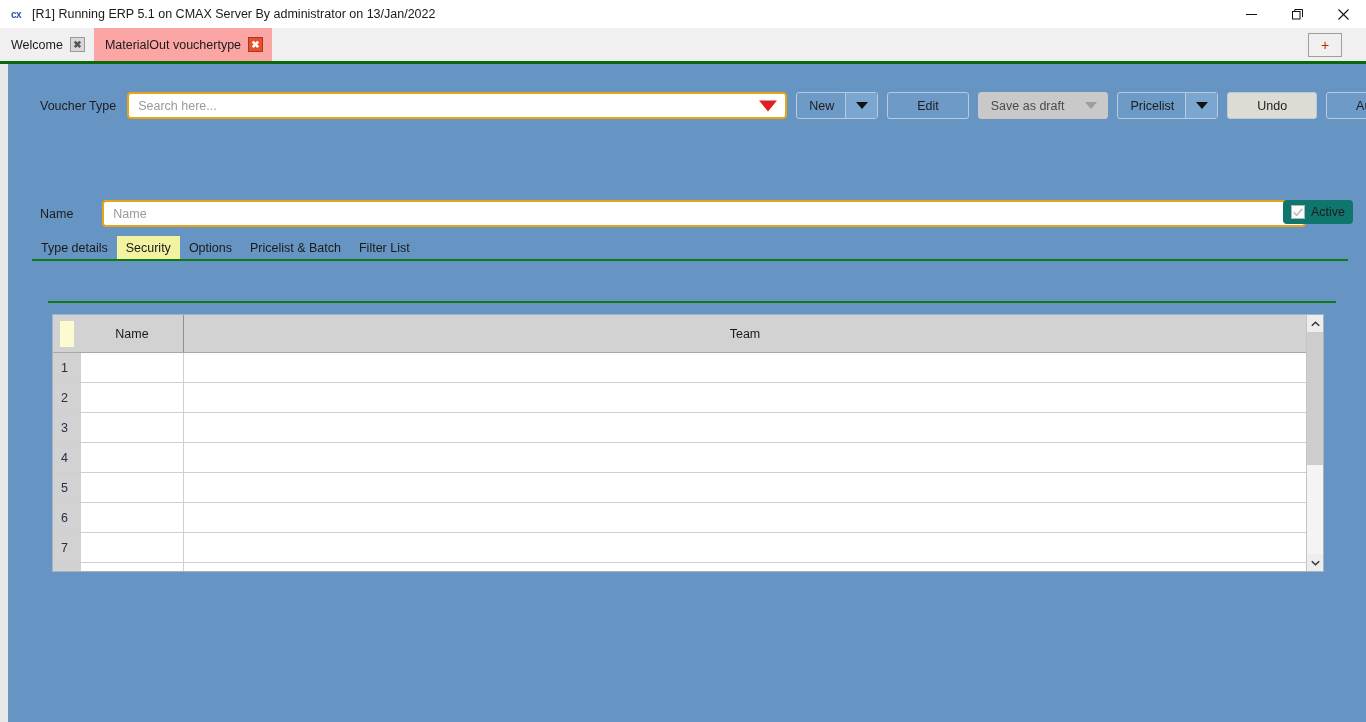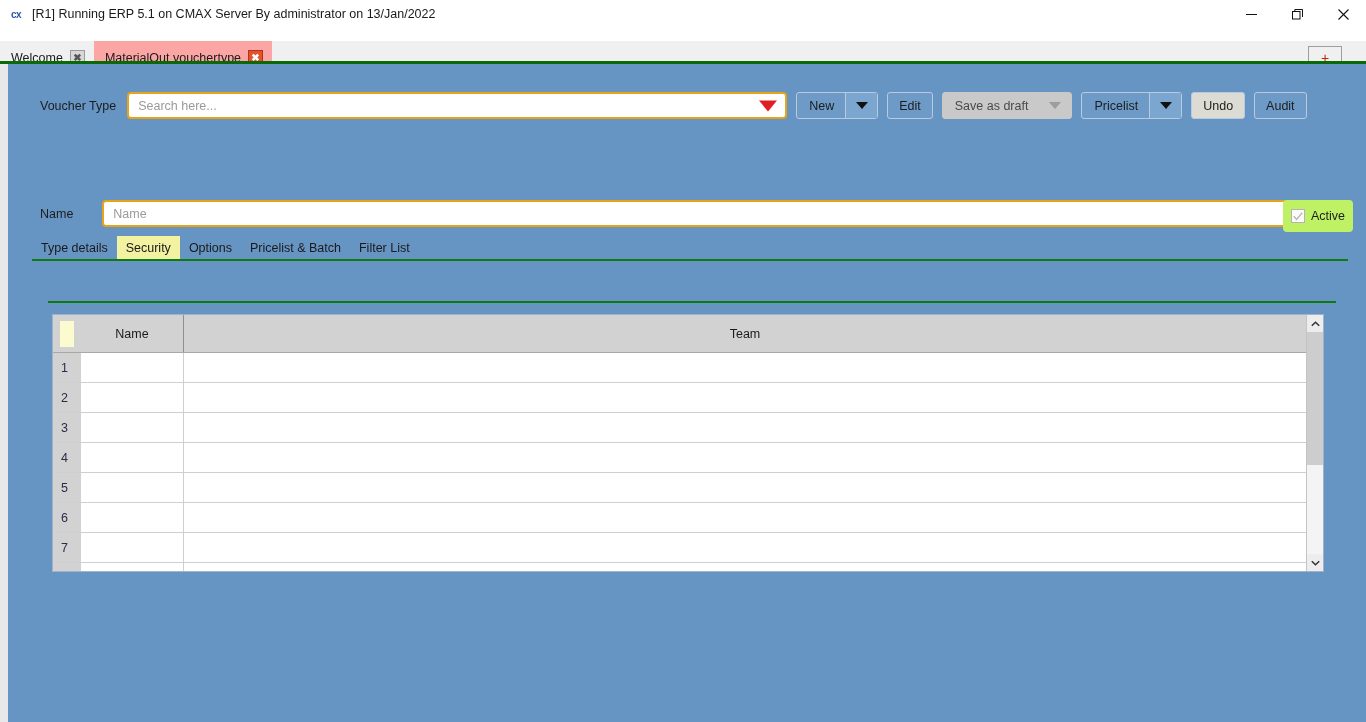--- a/index.html
+++ b/index.html
@@ -30,21 +30,21 @@
     position: absolute; right: 0; top: 0; height: 28px; display: flex;
   }
   .win-btn {
     width: 46px; height: 28px; display: flex; align-items: center;
     justify-content: center; color: #111; background: transparent;
   }
   .win-btn svg { display: block; }
 
   
   .tabstrip {
-    position: absolute; left: 0; top: 41px; width: 1366px; height: 33px;
+    position: absolute; left: 0; top: 28px; width: 1366px; height: 33px;
     background: #f0f0f0;
     display: flex; align-items: stretch;
   }
   .tab {
     display: flex; align-items: center; gap: 7px;
     padding: 0 9px 0 11px;
     font-size: 12.5px; color: #1a1a1a;
     background: transparent;
     height: 33px;
   }
@@ -104,21 +104,21 @@
     border-left: 9px solid transparent; border-right: 9px solid transparent;
     border-top: 11px solid #e02020;
   }
 
   .btn {
     height: 27px; margin-left: 9px;
     border: 1px solid #b9cade; border-radius: 3px;
     background: #6d9ac7;
     display: flex; align-items: center;
     font-size: 12.5px; color: #1d1d1d;
-    padding: 0 11px;
+    padding: 0 29px;
     white-space: nowrap;
   }
   .btn.split { padding: 0; }
   .btn.split .btn-label { padding: 0 11px 0 12px; }
   .btn.split .btn-arrow {
     width: 32px; height: 100%; display: flex;
     align-items: center; justify-content: center;
     background: #7aa6cf;
     border-left: 1px solid #b9cade;
   }
@@ -143,22 +143,22 @@
     width: 1204px; height: 27px; margin-left: 29px;
     background: #ffffff;
     border: 2px solid #e8a317; border-radius: 4px;
     display: flex; align-items: center;
   }
   .name-box .ph {
     font-size: 12.5px; color: #9a9a9a; padding-left: 9px;
   }
   .active-chip {
     position: absolute; left: 1275px; top: 136px;
-    width: 70px; height: 32px;
-    background: #bef264; border-radius: 4px;
+    width: 70px; height: 24px;
+    background: #0f766e; border-radius: 4px;
     display: flex; align-items: center; gap: 6px;
     padding-left: 8px;
   }
   .chk {
     width: 14px; height: 14px; flex: 0 0 14px;
     border: 1px solid #b4b4b4; background: #fbfbfb;
     display: flex; align-items: center; justify-content: center;
   }
   .chk svg { display: block; }
   .active-chip span { font-size: 12.5px; color: #1d1d1d; }

